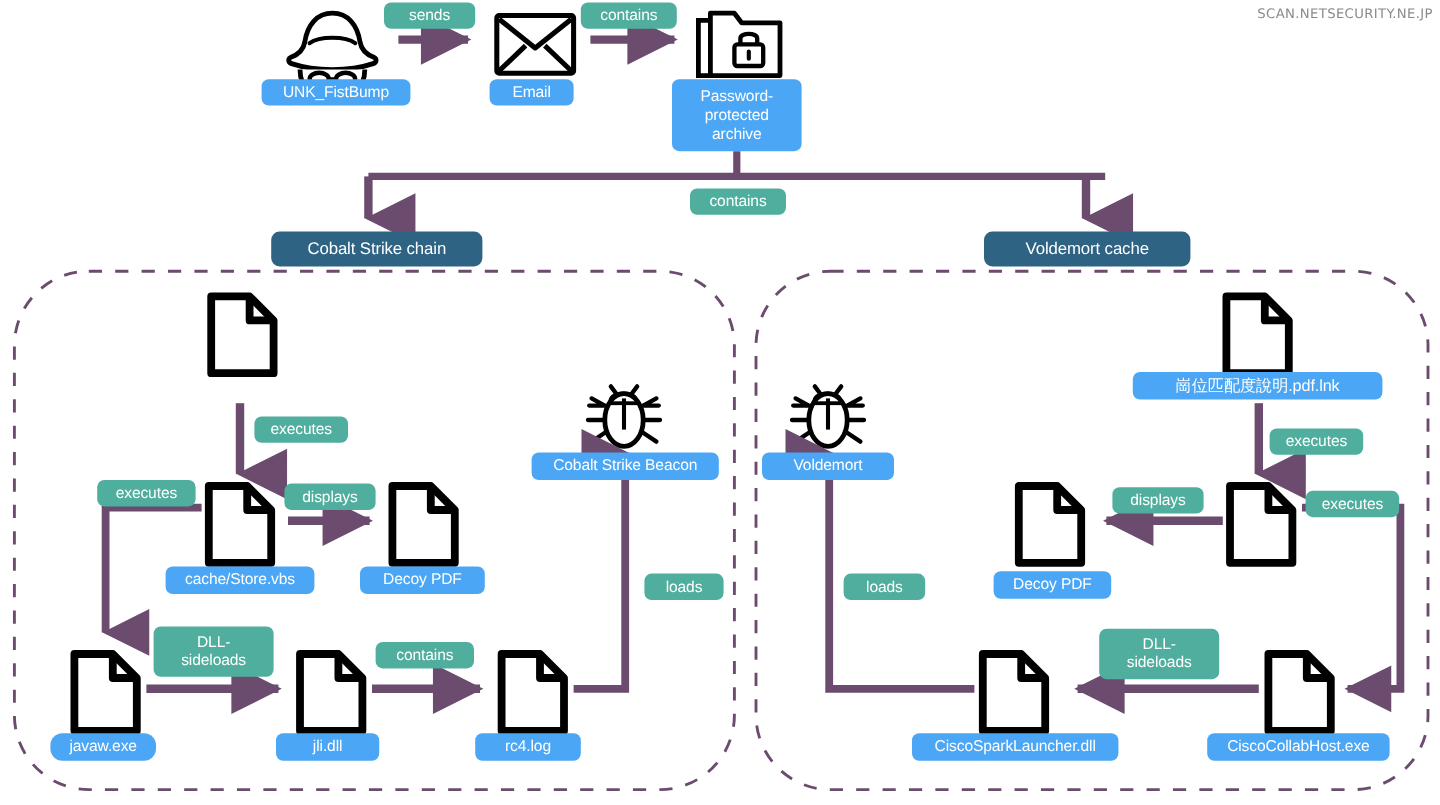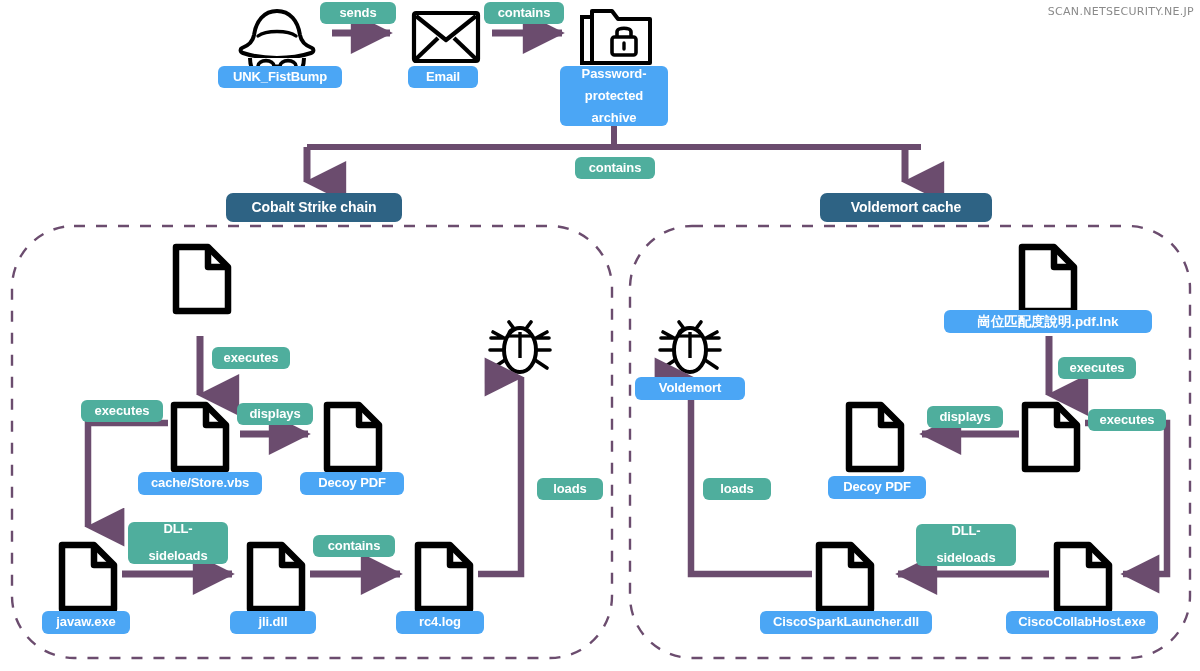--- a/index.html
+++ b/index.html
@@ -24,30 +24,30 @@
 
   
   .pill {
     position: absolute;
     box-sizing: border-box;
     display: flex;
     align-items: center;
     justify-content: center;
     text-align: center;
     color: #ffffff;
-    font-weight: bold;
+    font-weight: normal;
     line-height: 1.12;
     border-radius: 6px;
     white-space: nowrap;
     letter-spacing: -0.1px;
   }
   .pill-blue   { background: #4BA6F5; font-size: 13px; }
   .pill-teal   { background: #4FAE9D; font-size: 13px; }
   .pill-dark   { background: #2E6384; font-size: 14px; border-radius: 7px; }
-  .pill-wrap   { white-space: normal; justify-content: space-between; }
+  .pill-wrap   { white-space: normal; }
   .watermark {
     position: absolute;
     right: 6px;
     top: 5px;
     font-size: 11px;
     color: #8a8a8a;
     letter-spacing: 0.3px;
     font-family: "DejaVu Sans", sans-serif;
   }
 </style>
@@ -215,31 +215,32 @@
   <div class="pill pill-dark" style="left:820px; top:193px; width:172px; height:29px;">Voldemort cache</div>
 
   <div class="pill pill-teal" style="left:212px; top:347px; width:78px; height:22px;">executes</div>
 
   <div class="pill pill-teal" style="left:81px; top:400px; width:82px; height:22px;">executes</div>
   <div class="pill pill-blue" style="left:138px; top:472px; width:124px; height:23px;text-align:center;">cache/Store.vbs</div>
 
   <div class="pill pill-teal" style="left:237px; top:403px; width:76px; height:22px;">displays</div>
   <div class="pill pill-blue" style="left:300px; top:472px; width:104px; height:23px;">Decoy PDF</div>
 
-  <div class="pill pill-blue" style="left:42px; top:611px; width:88px; height:23px;">javaw.exe</div>
+  <div class="pill pill-blue" style="left:42px; top:611px; width:88px; height:23px;border-radius:10px;">javaw.exe</div>
   <div class="pill pill-teal pill-wrap" style="left:128px; top:522px; width:100px; height:42px; flex-direction:column;">
     <span>DLL-</span>
     <span>sideloads</span>
   </div>
 
   <div class="pill pill-blue" style="left:230px; top:611px; width:86px; height:23px;text-align:center;">jli.dll</div>
   <div class="pill pill-teal" style="left:313px; top:535px; width:82px; height:22px;">contains</div>
 
   <div class="pill pill-blue" style="left:396px; top:611px; width:88px; height:23px;">rc4.log</div>
   <div class="pill pill-teal" style="left:537px; top:478px; width:66px; height:22px;">loads</div>
+  <div class="pill pill-blue" style="left:443px; top:377px; width:156px; height:23px;">Cobalt Strike Beacon</div>
 
   <div class="pill pill-blue" style="left:944px; top:310px; width:208px; height:23px; font-size:13.5px;">崗位匹配度說明.pdf.lnk</div>
   <div class="pill pill-teal" style="left:1058px; top:357px; width:78px; height:22px;">executes</div>
 
   <div class="pill pill-teal" style="left:927px; top:406px; width:76px; height:22px;">displays</div>
   <div class="pill pill-blue" style="left:828px; top:476px; width:98px; height:23px;">Decoy PDF</div>
 
   <div class="pill pill-teal" style="left:1088px; top:409px; width:78px; height:22px;">executes</div>
 
   <div class="pill pill-blue" style="left:1006px; top:611px; width:152px; height:23px;">CiscoCollabHost.exe</div>

